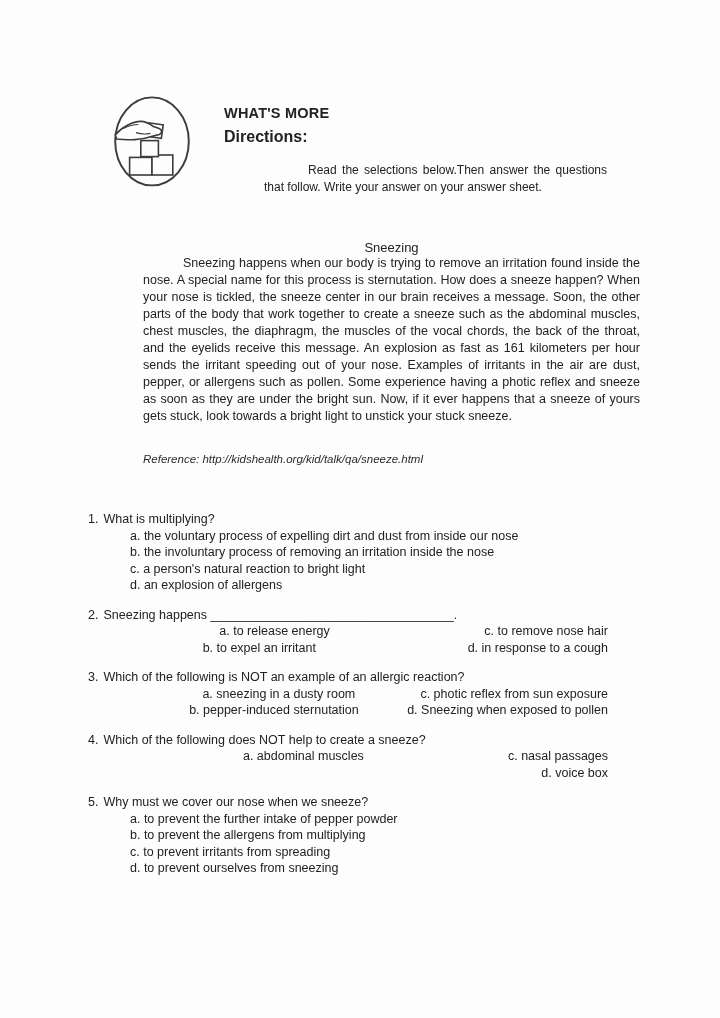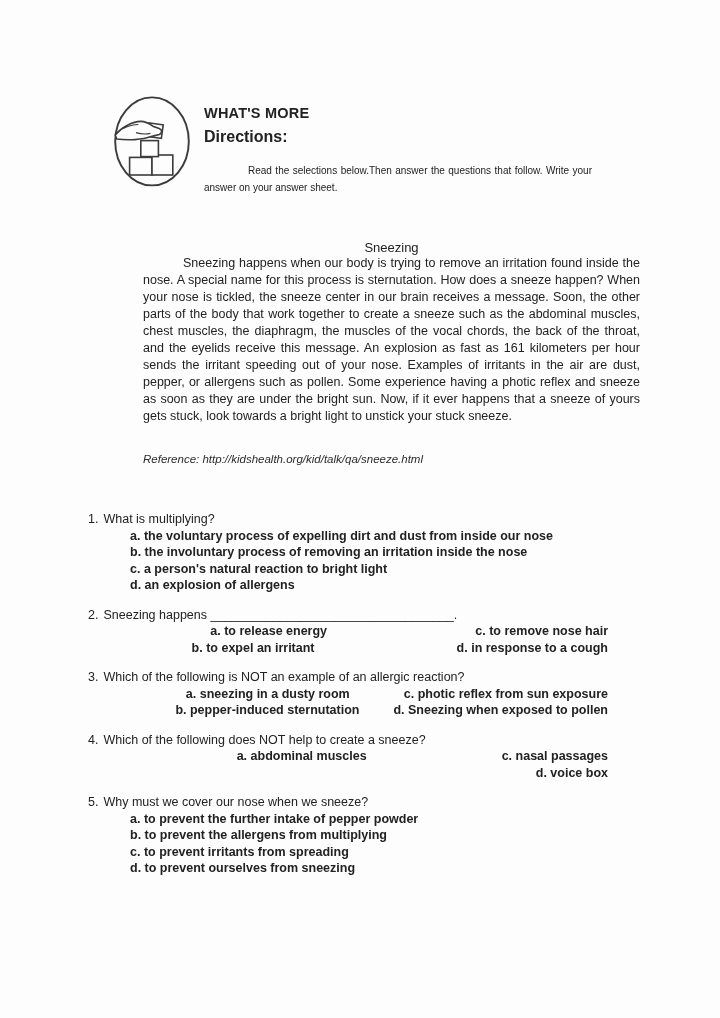--- a/index.html
+++ b/index.html
@@ -11,41 +11,42 @@
     font-family: "Liberation Sans", sans-serif;
     color: #222;
     overflow: hidden;
   }
   .page { width: 720px; height: 1018px; position: relative; }
 
   
   .header {
     margin: 95px 0 0 112px;
     display: flex;
-    gap: 12px;
+    gap: 32px;
     width: 495px;
   }
   .icon-wrap { flex: 0 0 80px; }
   .header-text { padding-top: 10px; width: 388px; }
   .section-title {
     font-size: 14.5px;
     font-weight: 700;
     letter-spacing: 0.2px;
   }
   .directions-label {
     font-size: 16px;
     font-weight: 700;
     margin-top: 7px;
   }
   .directions-text {
     margin-top: 16px;
-    font-size: 10px;
+    font-size: 12px;
     line-height: 17px;
     text-indent: 44px;
     text-align: justify;
+    margin-left: 40px;
   }
 
   
   .passage { margin: 44px 0 0 143px; width: 497px; }
   .passage-title {
     text-align: center;
     font-size: 13px;
     font-weight: 400;
   }
   .passage-body {
@@ -58,21 +59,21 @@
     margin: 28px 0 0 0;
     font-size: 11.5px;
     font-style: italic;
     color: #2b2b2b;
   }
 
   
   .questions { margin: 46px 0 0 88px; width: 520px; font-size: 12.5px; line-height: 16.5px; }
   .question { margin-bottom: 13px; }
   .q-line .q-num { margin-right: 5px; }
-  .opts { margin-left: 42px; font-weight: bold; }
+  .opts { margin-left: 42px; }
   .opt-row { display: flex; justify-content: flex-end; }
   .opt-row .col-l { flex: 0 0 265px; }
   .question.narrow-cols .opt-row .col-l { flex: 0 0 218px; }
 
   svg .ln { stroke: #3c3c3c; fill: none; }
   svg .blk { stroke: #3c3c3c; fill: #fdfdfd; }
 </style>
 </head>
 <body>
 

